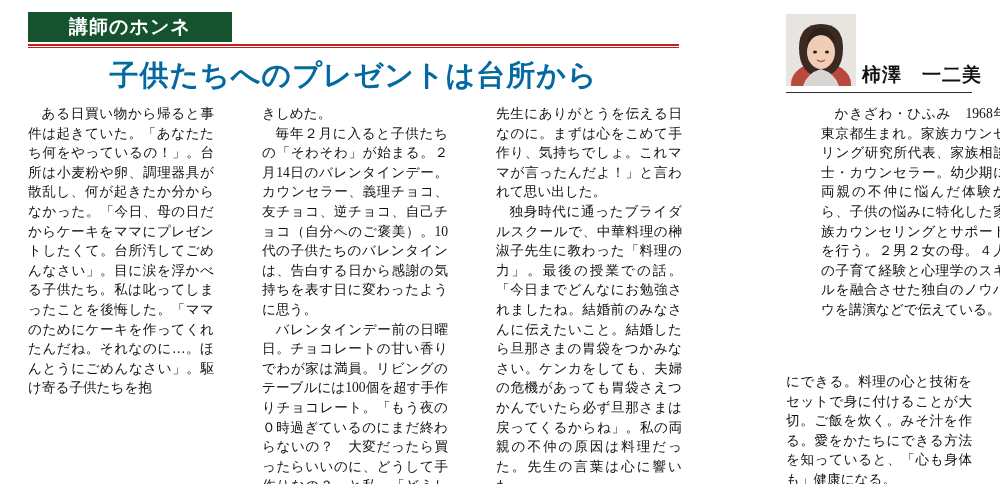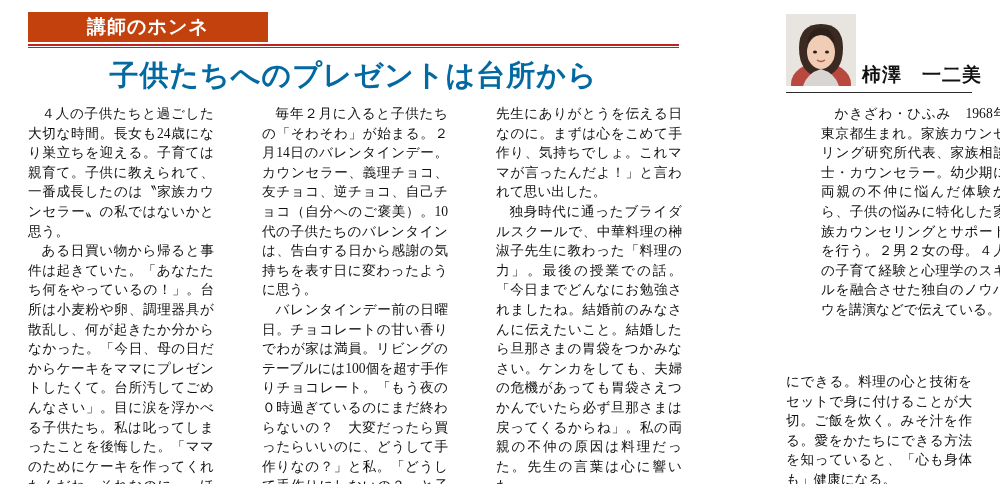--- a/index.html
+++ b/index.html
@@ -17,23 +17,23 @@
     height: 484px;
     background: #ffffff;
     overflow: hidden;
   }
 
   
   .kicker {
     position: absolute;
     left: 28px;
     top: 12px;
-    width: 240px;
+    width: 204px;
     height: 30px;
-    background: #c2410c;
+    background: #14532d;
     display: flex;
     align-items: center;
     justify-content: center;
   }
   .kicker-text {
     color: #ffffff;
     font-family: "Liberation Sans", "DejaVu Sans", sans-serif;
     font-weight: bold;
     font-size: 19px;
     letter-spacing: 1px;
@@ -160,25 +160,25 @@
       <ellipse cx="41" cy="38" rx="2" ry="1.6" fill="#2b1d16"></ellipse>
       <path d="M31 46 q4 3 8 0" stroke="#a8594a" stroke-width="1.4" fill="none"></path>
       <path d="M35 55 q-14 4 -18 17 l36 0 q-4 -13 -18 -17z" fill="#d9d5d2"></path>
     </svg>
   </div>
 
   <div class="author-name">柿澤　一二美</div>
   <div class="rule-author"></div>
 
   <div class="col c1">
-    <p class="indent">４人の子供たちと過ごした大切な時間。長女も24歳になり巣立ちを迎える。子育ては親育て。子供に教えられて、一番成長したのは〝家族カウンセラー〟の私ではないかと思う。</p>
     <p class="indent">ある日買い物から帰ると事件は起きていた。「あなたたち何をやっているの！」。台所は小麦粉や卵、調理器具が散乱し、何が起きたか分からなかった。「今日、母の日だからケーキをママにプレゼントしたくて。台所汚してごめんなさい」。目に涙を浮かべる子供たち。私は叱ってしまったことを後悔した。「ママのためにケーキを作ってくれたんだね。それなのに…。ほんとうにごめんなさい」。駆け寄る子供たちを抱</p>
   </div>
 
   <div class="col c2">
+    <p>きしめた。</p>
     <p class="indent">毎年２月に入ると子供たちの「そわそわ」が始まる。２月14日のバレンタインデー。カウンセラー、義理チョコ、友チョコ、逆チョコ、自己チョコ（自分へのご褒美）。10代の子供たちのバレンタインは、告白する日から感謝の気持ちを表す日に変わったように思う。</p>
     <p class="indent">バレンタインデー前の日曜日。チョコレートの甘い香りでわが家は満員。リビングのテーブルには100個を超す手作りチョコレート。「もう夜の０時過ぎているのにまだ終わらないの？　大変だったら買ったらいいのに、どうして手作りなの？」と私。「どうして手作りにしないの？」と子供。「仲良しの友達、</p>
   </div>
 
   <div class="col c3">
     <p>先生にありがとうを伝える日なのに。まずは心をこめて手作り、気持ちでしょ。これママが言ったんだよ！」と言われて思い出した。</p>
     <p class="indent">独身時代に通ったブライダルスクールで、中華料理の榊淑子先生に教わった「料理の力」。最後の授業での話。「今日までどんなにお勉強されましたね。結婚前のみなさんに伝えたいこと。結婚したら旦那さまの胃袋をつかみなさい。ケンカをしても、夫婦の危機があっても胃袋さえつかんでいたら必ず旦那さまは戻ってくるからね」。私の両親の不仲の原因は料理だった。先生の言葉は心に響いた。</p>
 
   </div>
 

